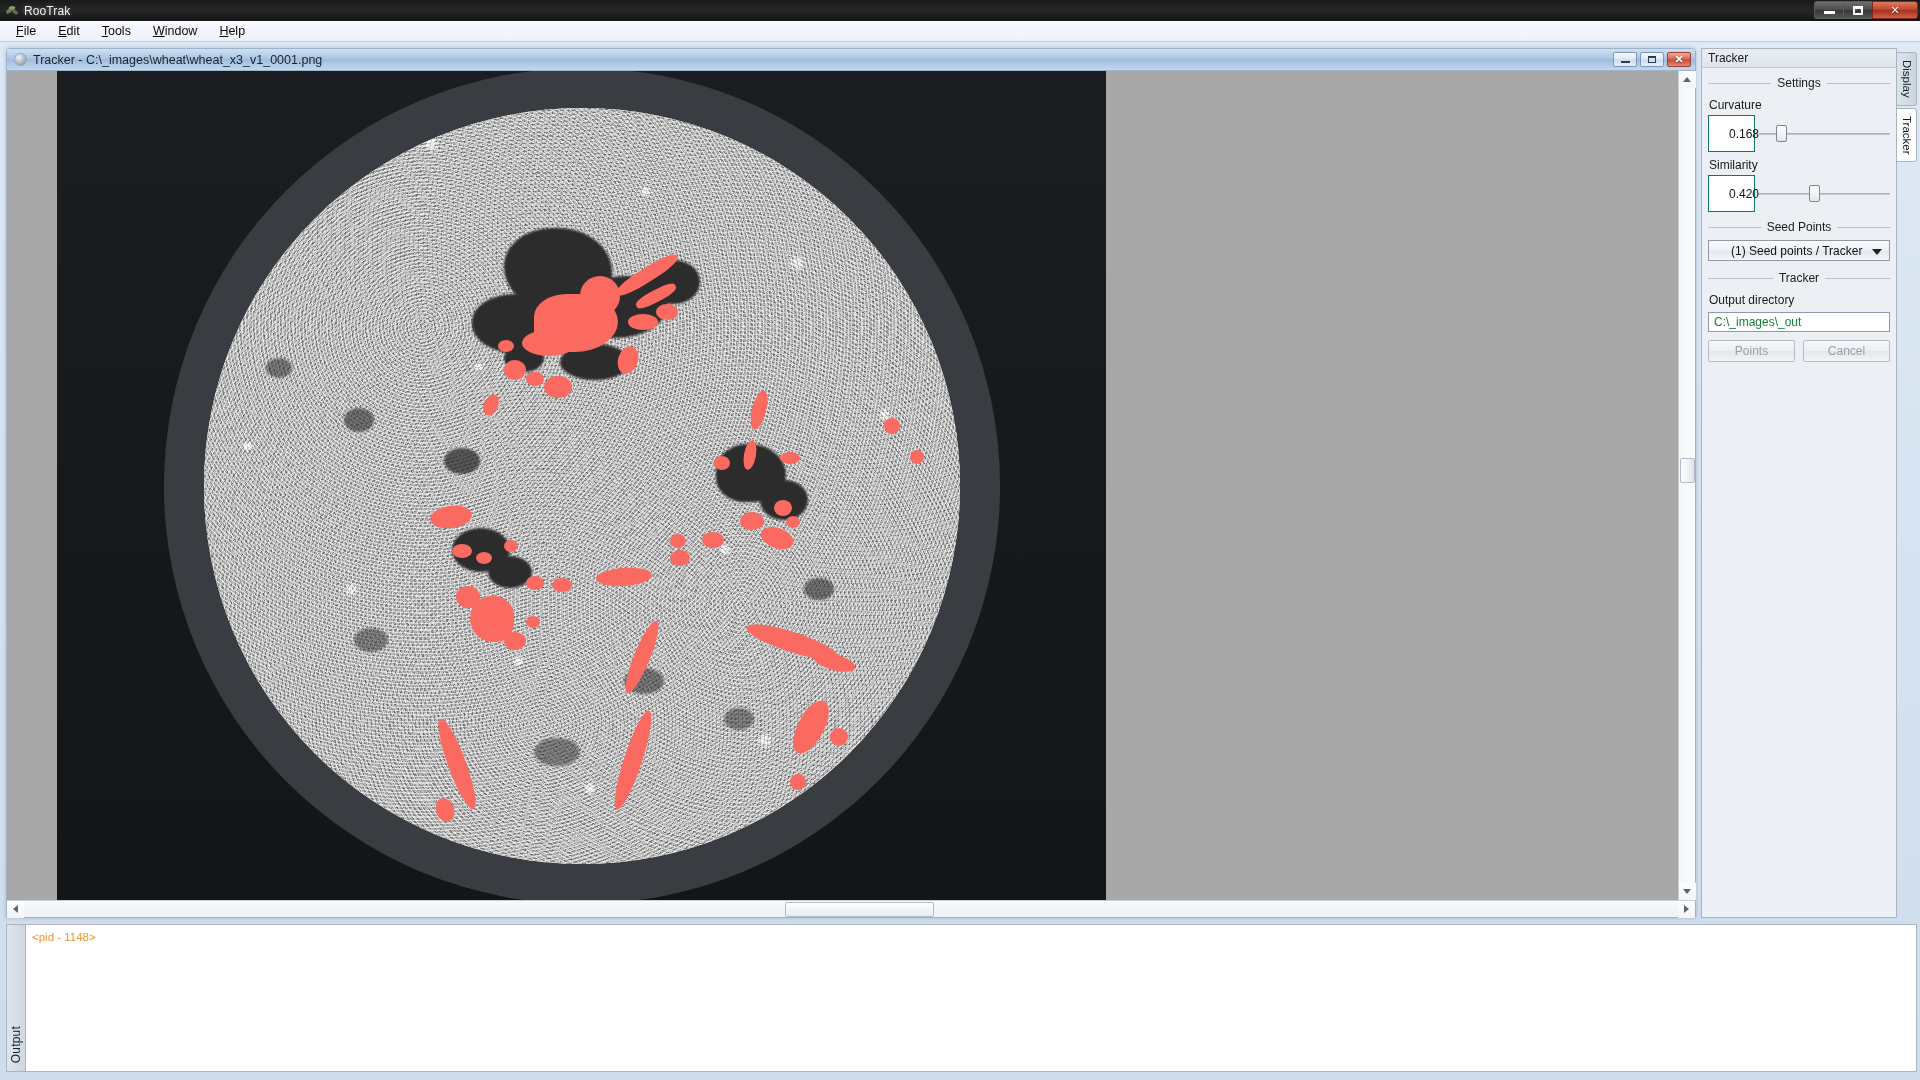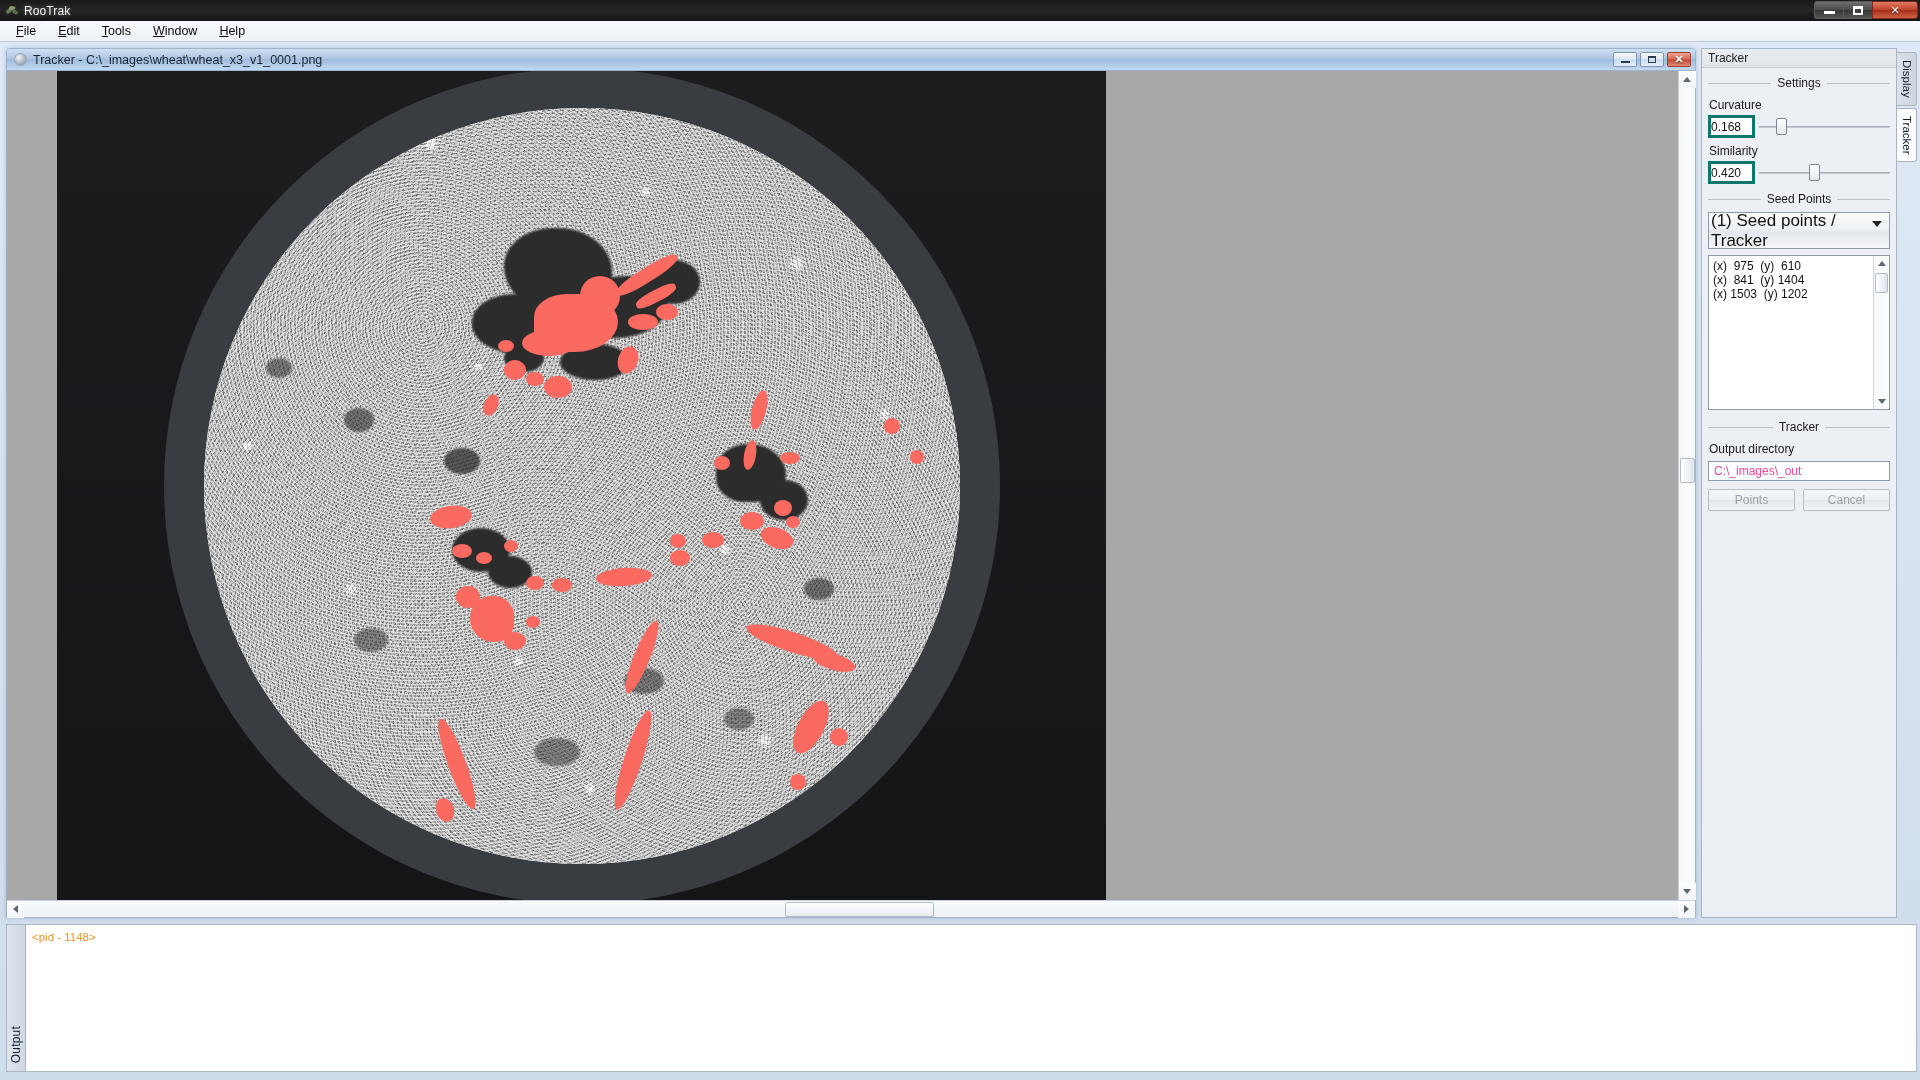--- a/index.html
+++ b/index.html
@@ -284,43 +284,43 @@
     display: flex; align-items: center; gap: 6px;
     margin: 4px 0 6px 0; color: #1a1a1a; font-size: 12px;
   }
   .group-head .rule { flex: 1 1 auto; height: 1px; background: #b9c0c9; }
   .group-head .gtext { white-space: nowrap; }
 
   .field-label { font-size: 12px; color: #1a1a1a; margin: 2px 0 3px 1px; }
 
   .slider-row { display: flex; align-items: center; gap: 4px; margin-bottom: 4px; }
   .num-box {
-    width: 47px; height: 23px; flex: 0 0 47px;
-    border: 3px solid #0f766e; background: #fff;
+    width: 47px; height: 37px; flex: 0 0 47px;
+    border: 1px solid #0f766e; background: #fff;
     font-size: 12px; color: #111; display: flex; align-items: center;
-    padding-left: 0;
+    padding-left: 20px;
   }
   .slider {
     flex: 1 1 auto; position: relative; height: 19px;
   }
   .slider-track {
     position: absolute; left: 0; right: 0; top: 9px; height: 2px;
     background: #c3c9d0; border-top: 1px solid #aab2bb;
   }
   .slider-thumb {
     position: absolute; top: 1px; width: 11px; height: 17px;
     border: 1px solid #7d8894; border-radius: 2px;
     background: linear-gradient(180deg,#ffffff 0%, #f2f4f7 50%, #e2e6eb 100%);
   }
 
   .combo {
-    height: 37px; border: 1px solid #8d99a6;
+    height: 21px; border: 1px solid #8d99a6;
     background: linear-gradient(180deg,#fbfcfd 0%,#eef1f5 45%,#e3e8ee 55%,#f4f6f9 100%);
-    display: flex; align-items: center; padding-left: 2px;
-    font-size: 17px; color: #111; position: relative;
+    display: flex; align-items: center; padding-left: 22px;
+    font-size: 12px; color: #111; position: relative;
   }
   .combo .chev {
     position: absolute; right: 7px; top: 8px;
     width:0;height:0;border-left:5px solid transparent;border-right:5px solid transparent;border-top:6px solid #222;
   }
 
   #seed-list-wrap {
     margin-top: 6px; height: 155px; flex: 0 0 155px;
     border: 1px solid #8d99a6; background: #fff;
     display: flex; min-width: 0;
@@ -337,21 +337,21 @@
     background: linear-gradient(90deg,#f6f8fa,#fcfdfe);
     display: flex; flex-direction: column; align-items: center;
   }
   #seed-scroll .sb-arrow { width: 15px; height: 15px; flex: 0 0 15px; background: transparent; }
   #seed-scroll .sb-track { width: 15px; }
   #seed-scroll .sb-thumb { width: 13px; height: 20px; left: 1px; top: 2px; }
 
   .out-input {
     height: 20px; border: 1px solid #8d99a6; background: #fff;
     display: flex; align-items: center; padding-left: 5px;
-    font-size: 12px; color: #ec4899; margin-top: 2px;
+    font-size: 12px; color: #15803d; margin-top: 2px;
   }
   .btn-row { display: flex; gap: 8px; margin-top: 8px; }
   .btn {
     flex: 1 1 0; height: 22px;
     border: 1px solid #b6bcc4; border-radius: 2px;
     background: linear-gradient(180deg,#f6f8fa 0%,#eceff3 48%,#e3e7ec 52%,#f2f4f7 100%);
     display: flex; align-items: center; justify-content: center;
     font-size: 12px; color: #9aa0a8;
   }
 
@@ -583,38 +583,20 @@
               <div class="rule"></div>
               <span class="gtext">Seed Points</span>
               <div class="rule"></div>
             </div>
 
             <div class="combo">
               <span>(1) Seed points / Tracker</span>
               <span class="chev"></span>
             </div>
 
-            <div id="seed-list-wrap">
-              <div id="seed-list">
-                  <div class="seed-row">(x)  975  (y)  610</div>
-                  <div class="seed-row">(x)  841  (y) 1404</div>
-                  <div class="seed-row">(x) 1503  (y) 1202</div>
-                </div>
-              <div id="seed-scroll">
-                <div class="sb-arrow">
-                  <div class="tri-up"></div>
-                </div>
-                <div class="sb-track">
-                  <div class="sb-thumb"></div>
-                </div>
-                <div class="sb-arrow">
-                  <div class="tri-dn"></div>
-                </div>
-              </div>
-            </div>
 
             <div class="group-head" style="margin-top:10px;">
               <div class="rule"></div>
               <span class="gtext">Tracker</span>
               <div class="rule"></div>
             </div>
 
             <div class="field-label">Output directory</div>
             <div class="out-input">C:\_images\_out</div>
 

